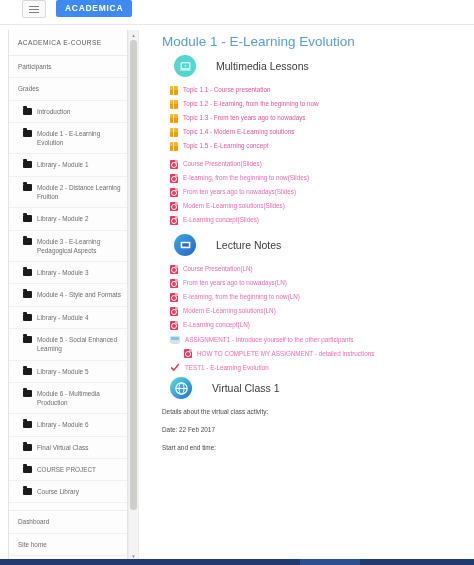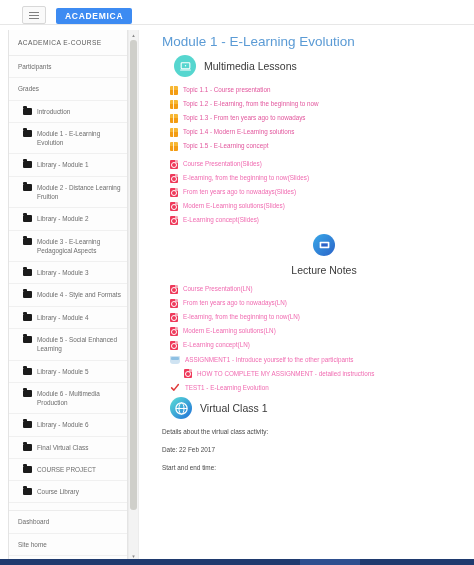--- a/index.html
+++ b/index.html
@@ -8,21 +8,21 @@
     background:#ffffff;
     font-family:"Liberation Sans", sans-serif;
     -webkit-font-smoothing:antialiased;
   }
   #app{position:relative;width:474px;height:565px;background:#fff;}
 
   
   .topbar{
     position:absolute;left:0;top:0;width:474px;height:24px;
     background:#ffffff;border-bottom:1px solid #e7e7e7;
-    display:flex;align-items:flex-end;
+    display:flex;align-items:flex-start;
   }
   .burger{
     margin-left:22px;width:22px;height:16px;border:1px solid #d8d8d8;
     background:#fafafa;border-radius:2px;display:flex;flex-direction:column;
     align-items:center;justify-content:center;gap:2px;cursor:pointer;
   }
   .burger i{display:block;width:10px;height:1px;background:#808080;}
   .brand{
     margin-left:10px;background:#3d8bf2;color:#fff;
     font-size:8.5px;font-weight:bold;letter-spacing:.7px;
@@ -75,21 +75,21 @@
 
   
   .main{
     position:absolute;left:140px;top:26px;width:334px;height:539px;
     overflow:hidden;background:#fff;
   }
   .page-title{
     font-size:13.5px;color:#5b9bd5;margin:8px 0 6px 22px;font-weight:normal;
   }
 
-  .section-head{display:flex;align-items:center;gap:8px;margin:4px 0 0 34px;}
+  .section-head{display:flex;align-items:center;gap:20px;margin:4px 0 0 34px;}
   .sec-label{font-size:10.5px;color:#3a3a3a;}
   .circ{
     flex:none;width:22px;height:22px;border-radius:50%;
     display:flex;align-items:center;justify-content:center;
   }
   .circ.teal{background:#56d6cf;}
   .circ.cyan{background:linear-gradient(135deg,#2fd0e8,#2b7de0);}
   .circ.blue{background:linear-gradient(135deg,#38a8e8,#2b63c8);}
   .circ.globe{background:linear-gradient(135deg,#5ce0d6,#1f6fd8);}
 
@@ -303,21 +303,21 @@
       <li class="item">
           <span class="ic ic-ppt"></span>
           <span class="txt pink">Modern E-Learning solutions(Slides)</span>
         </li>
       <li class="item">
           <span class="ic ic-ppt"></span>
           <span class="txt pink">E-Learning concept(Slides)</span>
         </li>
     </ul>
 
-    <div class="section-head" style="margin-top:9px;flex-direction:column;">
+    <div class="section-head" style="margin-top:9px;">
       <span class="circ blue">
         <svg width="13" height="13" viewBox="0 0 24 24">
             <rect x="3" y="5" width="18" height="12" rx="1.5" fill="#fff"></rect>
             <rect x="6" y="8" width="12" height="6" fill="#2b63c8"></rect>
           </svg>
       </span>
       <span class="sec-label">Lecture Notes</span>
     </div>
     <ul class="item-list">
       <li class="item">

